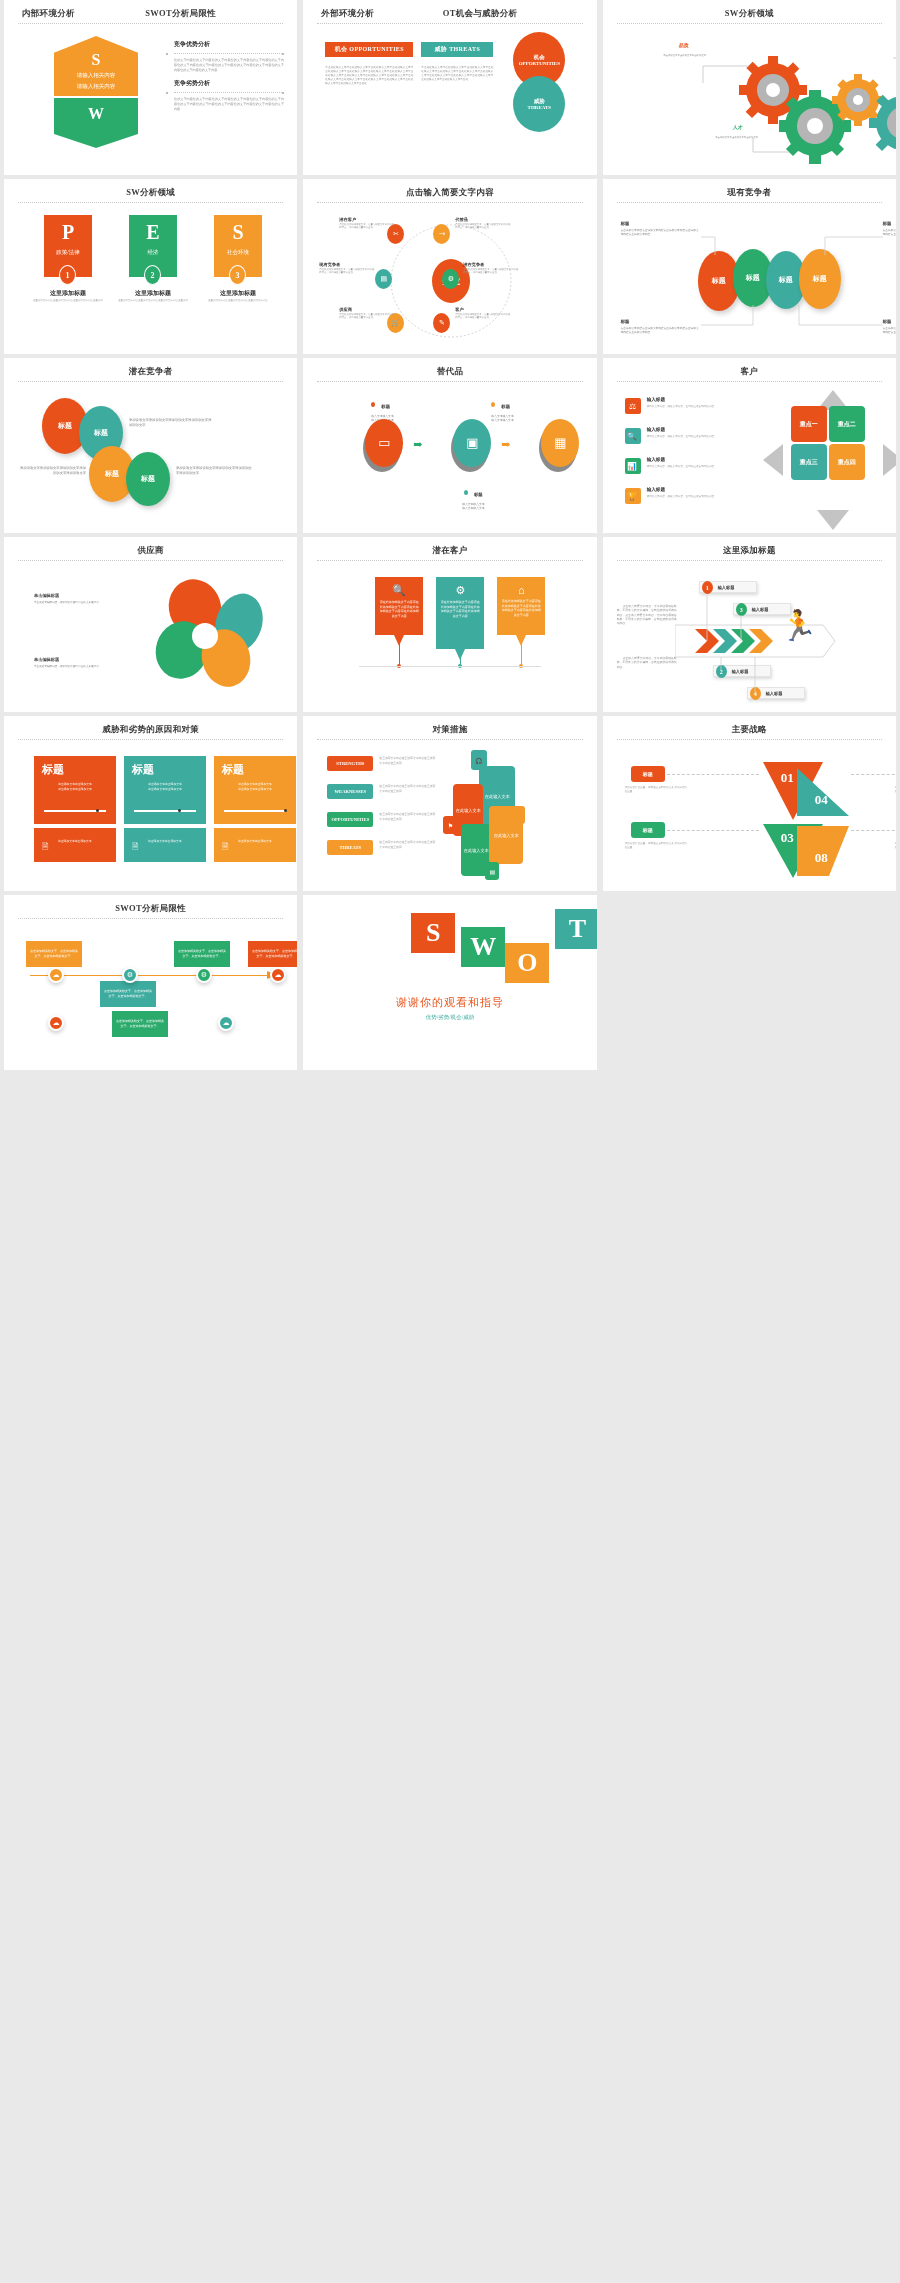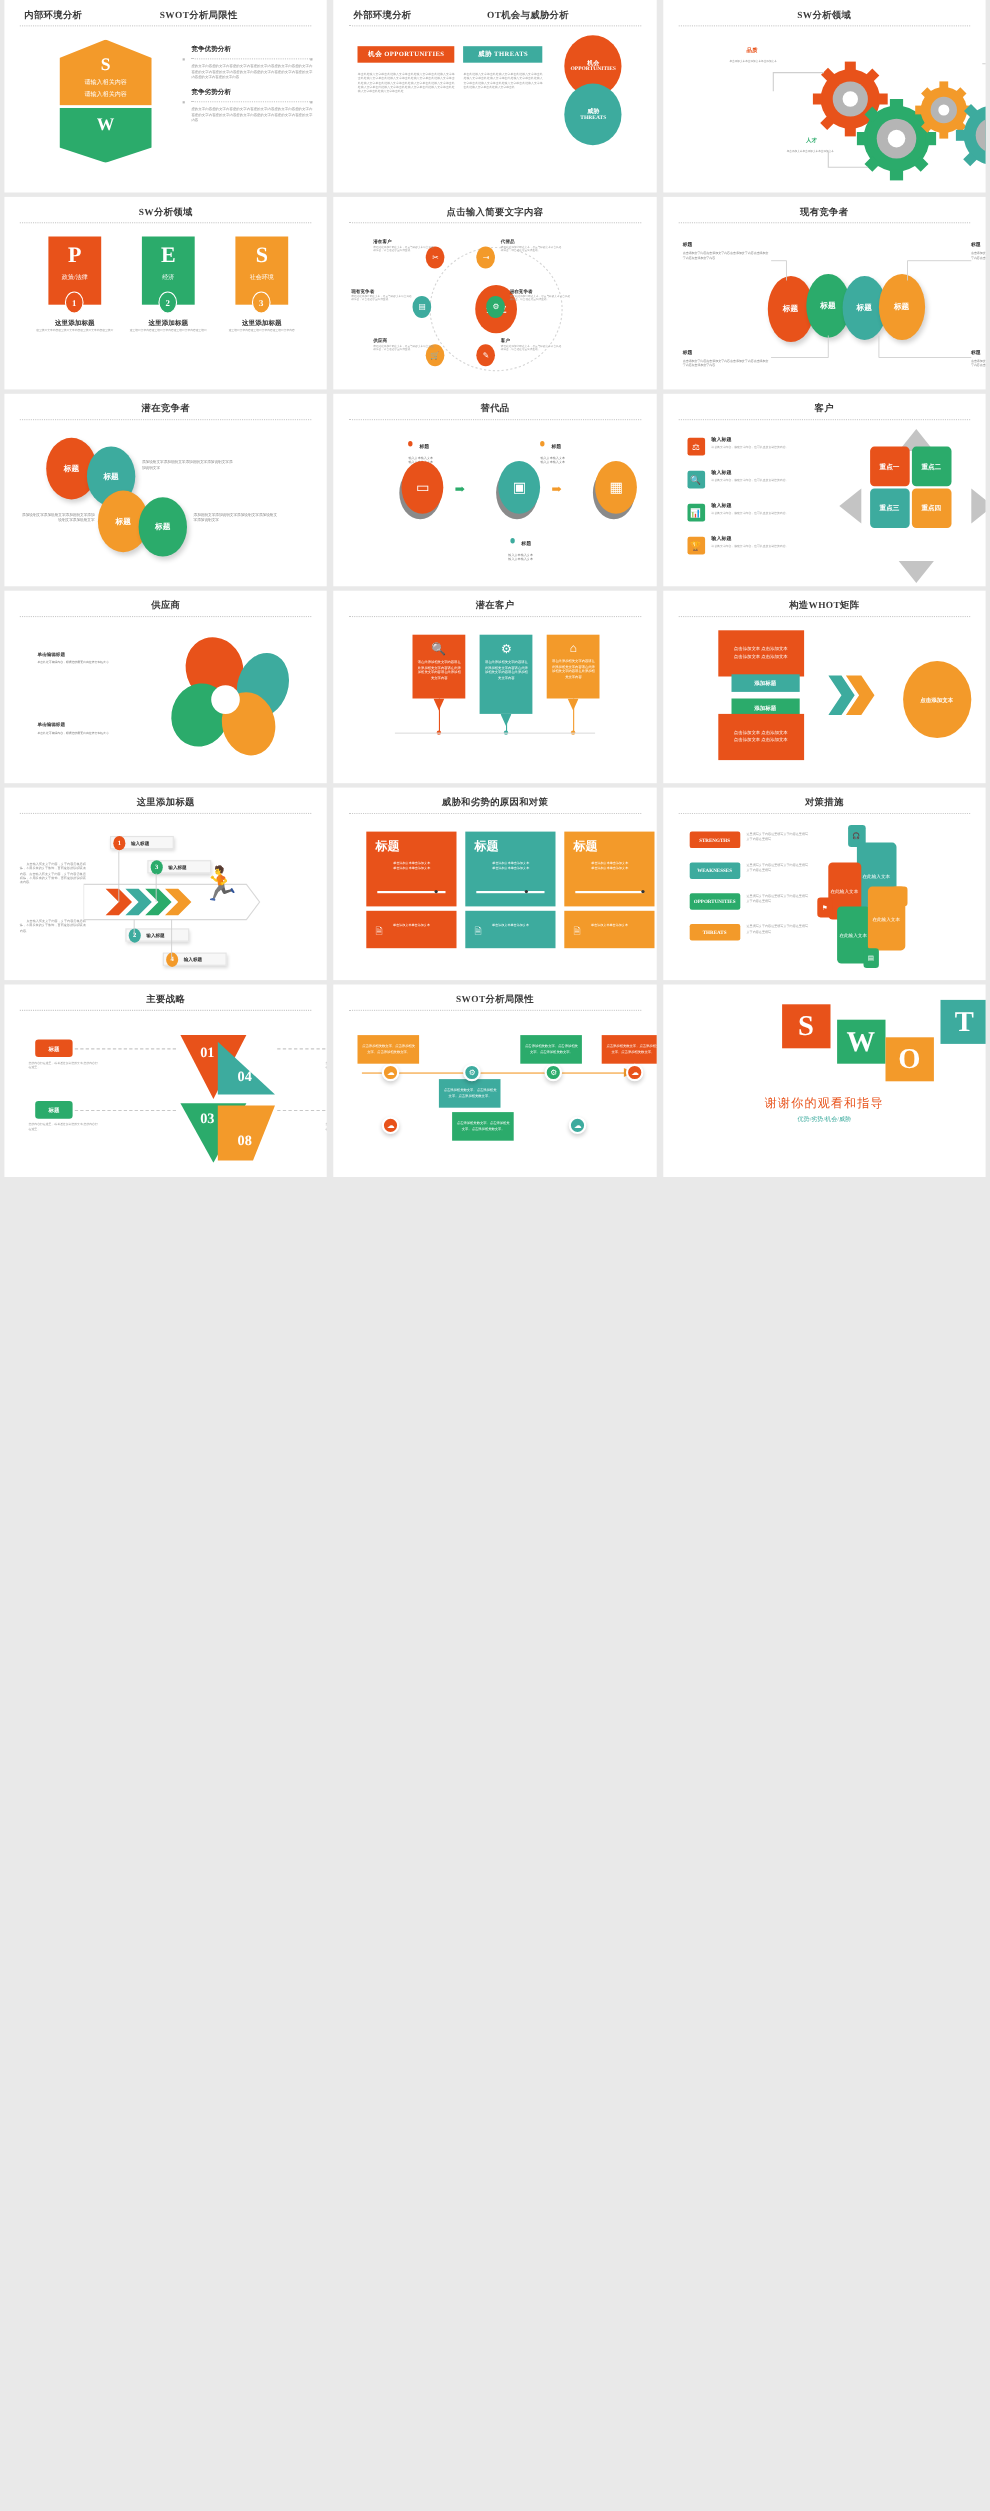--- a/index.html
+++ b/index.html
@@ -565,38 +565,20 @@
       <svg width="10" height="12" style="position:absolute;left:213px;top:70px">
           <polygon points="5,11 0,0 10,0" fill="#f39a2a"></polygon>
         </svg>
       <div class="pin" style="left:218px;top:70px;height:30px;border-left:1px solid #f39a2a"></div>
       <div style="position:absolute;left:216px;top:99px;width:4px;height:4px;border-radius:50%;background:#f39a2a"></div>
 
       <div class="baseline" style="left:56px;right:56px;top:101px"></div>
     </div>
   </div>
 
-  <div class="slide">
-    <div class="s-title">构造WHOT矩阵</div>
-    <div class="s-rule"></div>
-    <div class="body">
-      <div class="wbox c-or" style="left:50px;top:8px;width:78px;height:42px;white-space:pre-line">点击添加文本 点击添加文本
-点击添加文本 点击添加文本</div>
-      <div class="wtab c-tl" style="left:62px;top:48px;width:62px;height:16px">添加标题</div>
-      <div class="wtab c-gr" style="left:62px;top:70px;width:62px;height:16px">添加标题</div>
-      <div class="wbox c-or" style="left:50px;top:84px;width:78px;height:42px;white-space:pre-line">点击添加文本 点击添加文本
-点击添加文本 点击添加文本</div>
-
-      <svg width="60" height="50" style="position:absolute;left:150px;top:44px">
-        <polygon points="0,5 12,5 24,23 12,41 0,41 12,23" fill="#3dab9e"></polygon>
-        <polygon points="16,5 30,5 42,23 30,41 16,41 28,23" fill="#f39a2a"></polygon>
-      </svg>
-      <div class="el c-am" style="left:218px;top:36px;width:62px;height:70px;font-size:5px">点击添加文本</div>
-    </div>
-  </div>
 
   <div class="slide">
     <div class="s-title">这里添加标题</div>
     <div class="s-rule"></div>
     <div class="body">
       <div class="lorem" style="position:absolute;left:14px;top:40px;width:60px;text-indent:6px;font-size:2.8px">点击输入简要文字内容，文字内容需概括精炼，不用多余的文字修饰，言简意赅的说明该项内容。点击输入简要文字内容，文字内容需概括精炼，不用多余的文字修饰，言简意赅的说明该项内容。</div>
       <div class="lorem" style="position:absolute;left:14px;top:92px;width:60px;text-indent:6px;font-size:2.8px">点击输入简要文字内容，文字内容需概括精炼，不用多余的文字修饰，言简意赅的说明该项内容。</div>
 
       <svg width="190" height="40" style="position:absolute;left:72px;top:56px">
         <path d="M0 4 L148 4 L160 20 L148 36 L0 36 Z" fill="none" stroke="#d8d8d8" stroke-width="1"></path>

